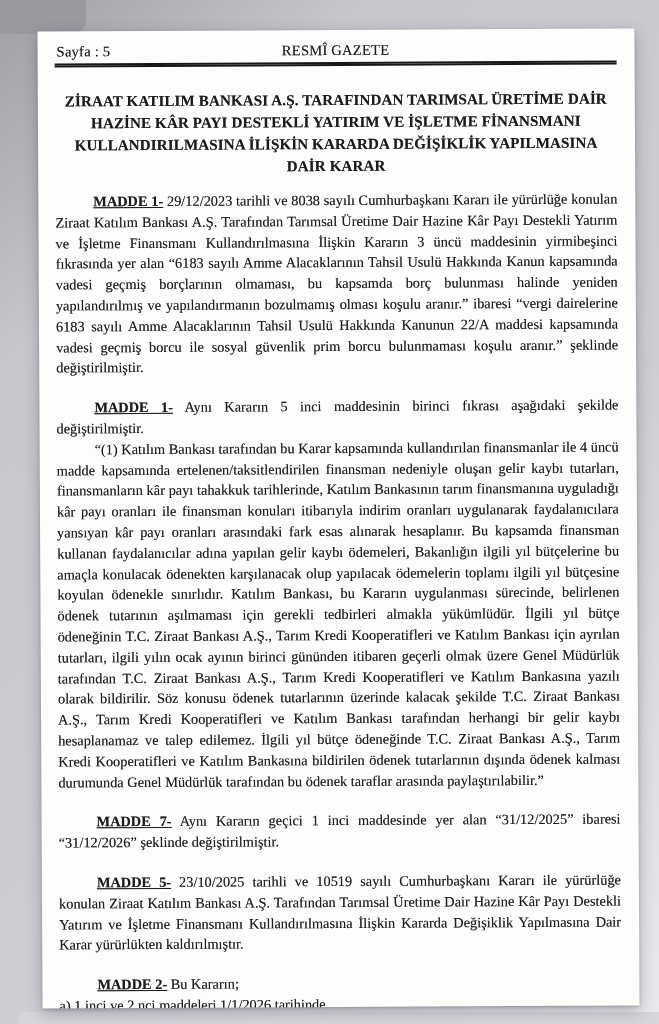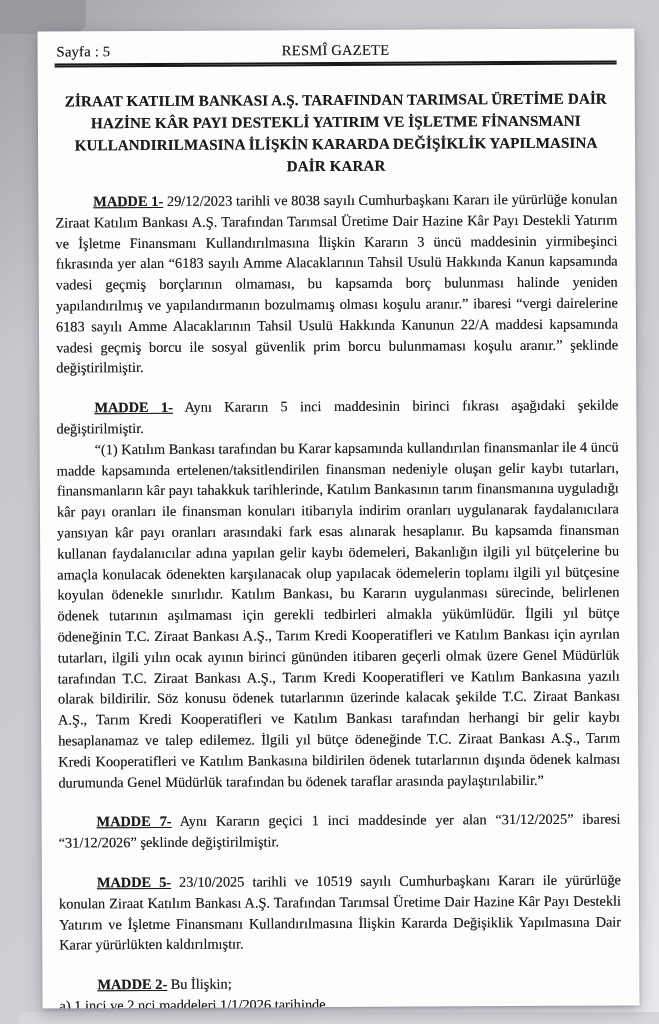--- a/index.html
+++ b/index.html
@@ -88,19 +88,19 @@
 
     <div class="article">
       <p class="par"><span class="mlabel">MADDE 7-</span> <span>Aynı Kararın geçici 1 inci maddesinde yer alan “31/12/2025” ibaresi “31/12/2026” şeklinde değiştirilmiştir.</span></p>
     </div>
 
     <div class="article">
       <p class="par"><span class="mlabel">MADDE 5-</span> <span>23/10/2025 tarihli ve 10519 sayılı Cumhurbaşkanı Kararı ile yürürlüğe konulan Ziraat Katılım Bankası A.Ş. Tarafından Tarımsal Üretime Dair Hazine Kâr Payı Destekli Yatırım ve İşletme Finansmanı Kullandırılmasına İlişkin Kararda Değişiklik Yapılmasına Dair Karar yürürlükten kaldırılmıştır.</span></p>
     </div>
 
     <div class="article">
-      <p class="par"><span class="mlabel">MADDE 2-</span> <span>Bu İlişkin;</span></p>
+      <p class="par"><span class="mlabel">MADDE 2-</span> <span>Bu Kararın;</span></p>
       <p class="line">a) 1 inci ve 2 nci maddeleri 1/1/2026 tarihinde,</p>
 
     </div>
 
   </div>
 </div>
 
 </body></html>

